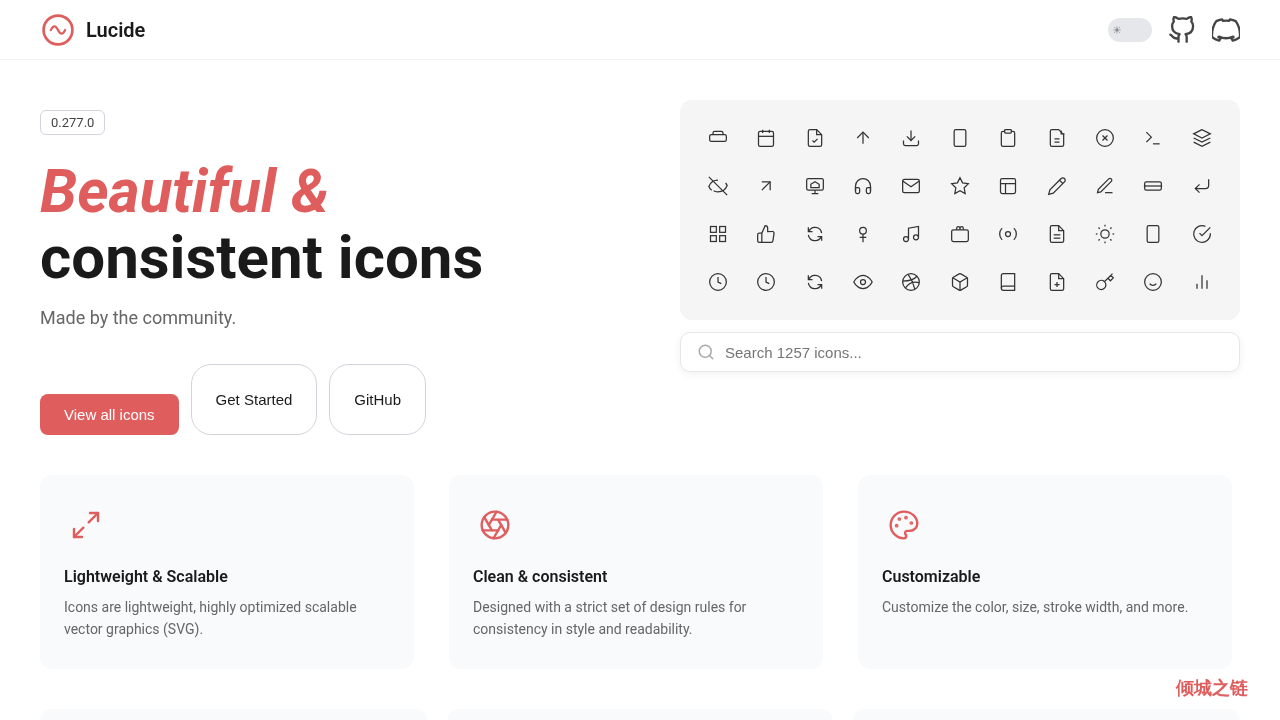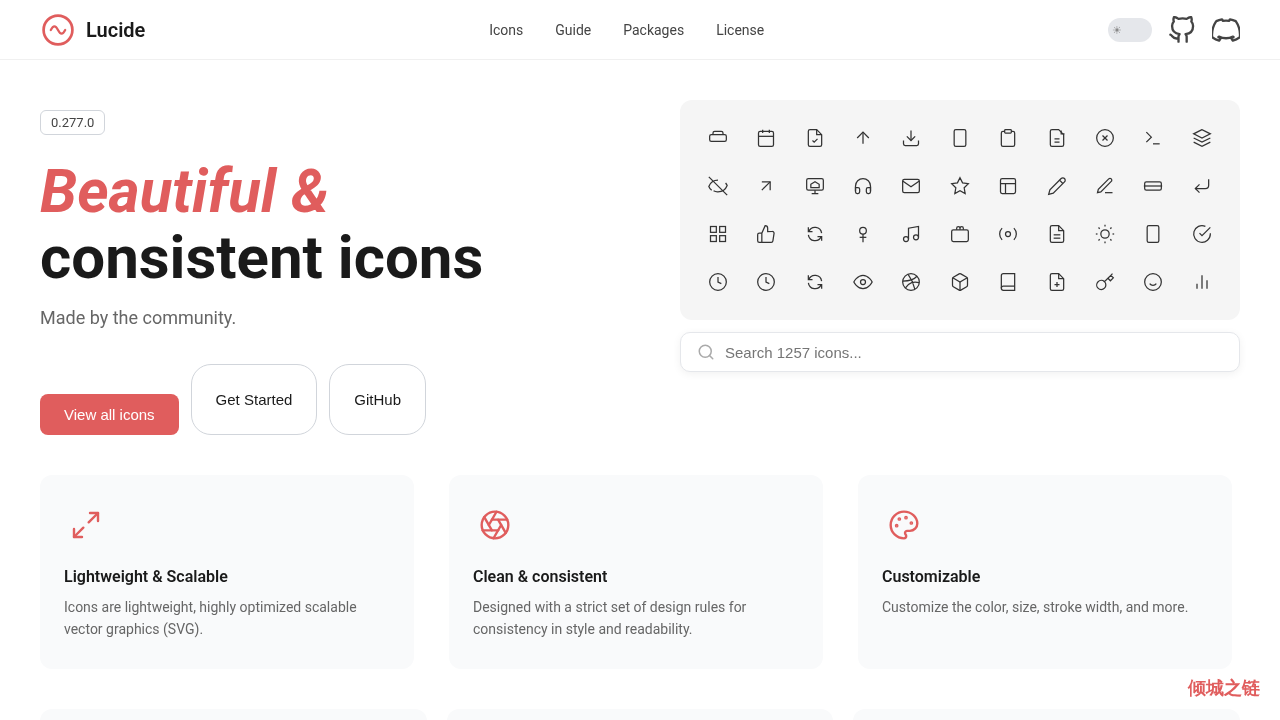--- a/index.html
+++ b/index.html
@@ -222,46 +222,40 @@
       min-height: 90px;
       display: flex;
       align-items: flex-start;
     }
     .feature-card-partial .feature-icon-wrap { margin-bottom: 0; }
 
     
     .watermark {
       position: fixed;
       bottom: 20px;
-      right: 20px;
+      right: 32px;
       font-size: 18px;
       font-weight: 700;
       color: #e05d5d;
       pointer-events: none;
       z-index: 999;
     }
   </style>
 </head>
 <body>
 
 <nav class="navbar">
   <div class="nav-logo">
     <svg class="logo-icon" viewBox="0 0 40 40" fill="none" xmlns="http://www.w3.org/2000/svg">
       <circle cx="20" cy="20" r="16" stroke="#e05d5d" stroke-width="3" fill="none"></circle>
       <path d="M12 20 Q16 12 20 20 Q24 28 28 20" stroke="#e05d5d" stroke-width="2.5" fill="none" stroke-linecap="round"></path>
     </svg>
     <span>Lucide</span>
   </div>
 
-  <div class="nav-links">
-    <a class="nav-link">Icons</a>
-    <a class="nav-link">Guide</a>
-    <a class="nav-link">Packages</a>
-    <a class="nav-link">License</a>
-  </div>
 
   <div class="nav-right">
     <button class="theme-toggle"></button>
 
     <svg class="github-icon" viewBox="0 0 24 24" fill="none" stroke="currentColor" stroke-width="2" stroke-linecap="round" stroke-linejoin="round">
       <path d="M9 19c-5 1.5-5-2.5-7-3m14 6v-3.87a3.37 3.37 0 0 0-.94-2.61c3.14-.35 6.44-1.54 6.44-7A5.44 5.44 0 0 0 20 4.77 5.07 5.07 0 0 0 19.91 1S18.73.65 16 2.48a13.38 13.38 0 0 0-7 0C6.27.65 5.09 1 5.09 1A5.07 5.07 0 0 0 5 4.77a5.44 5.44 0 0 0-1.5 3.78c0 5.42 3.3 6.61 6.44 7A3.37 3.37 0 0 0 9 18.13V22"></path>
     </svg>
 
     <svg class="discord-icon" viewBox="0 0 24 24" fill="none" stroke="currentColor" stroke-width="2" stroke-linecap="round" stroke-linejoin="round">
       <path d="M20.317 4.37a19.791 19.791 0 0 0-4.885-1.515.074.074 0 0 0-.079.037c-.21.375-.444.864-.608 1.25a18.27 18.27 0 0 0-5.487 0 12.64 12.64 0 0 0-.617-1.25.077.077 0 0 0-.079-.037A19.736 19.736 0 0 0 3.677 4.37a.07.07 0 0 0-.032.027C.533 9.046-.32 13.58.099 18.057c.002.022.015.043.033.054a19.9 19.9 0 0 0 5.993 3.03.077.077 0 0 0 .084-.028 14.09 14.09 0 0 0 1.226-1.994.076.076 0 0 0-.041-.106 13.107 13.107 0 0 1-1.872-.892.077.077 0 0 1-.008-.128 10.2 10.2 0 0 0 .372-.292.074.074 0 0 1 .077-.01c3.928 1.793 8.18 1.793 12.062 0a.074.074 0 0 1 .078.01c.12.098.246.198.373.292a.077.077 0 0 1-.006.127 12.299 12.299 0 0 1-1.873.892.077.077 0 0 0-.041.107c.36.698.772 1.362 1.225 1.993a.076.076 0 0 0 .084.028 19.839 19.839 0 0 0 6.002-3.03.077.077 0 0 0 .032-.054c.5-5.177-.838-9.674-3.549-13.66a.061.061 0 0 0-.031-.03z"></path>

